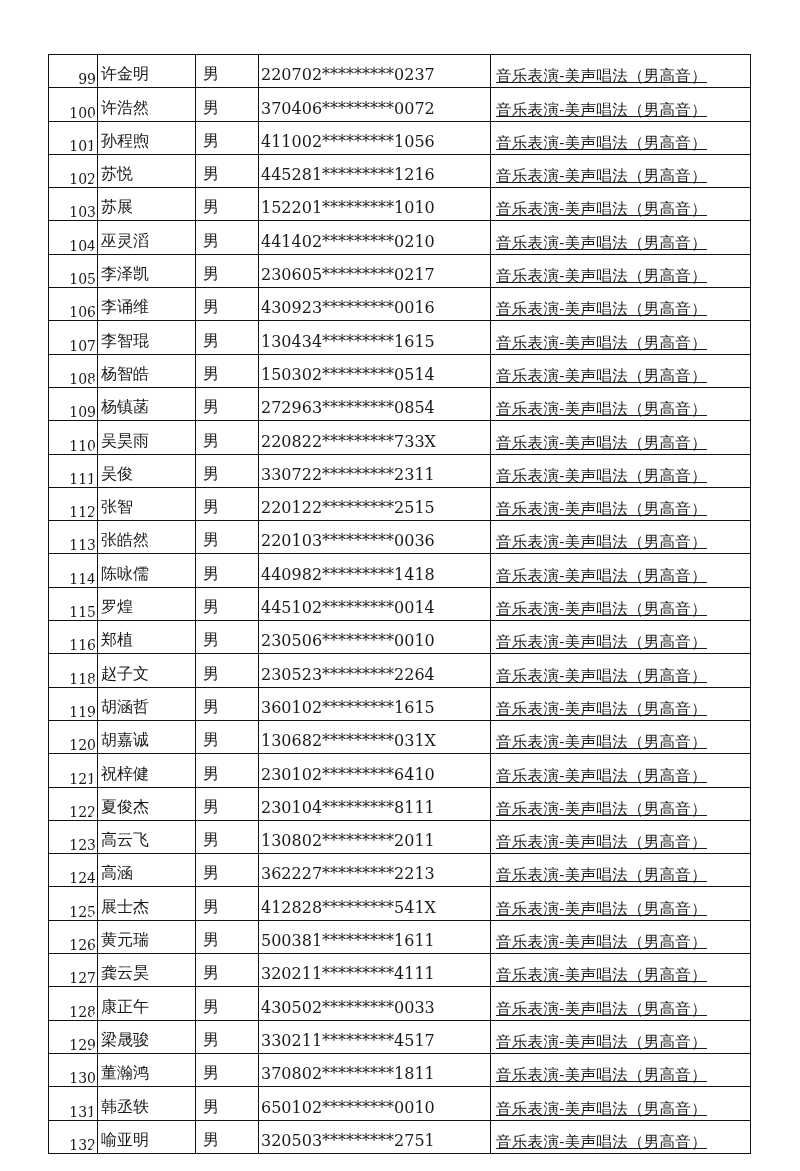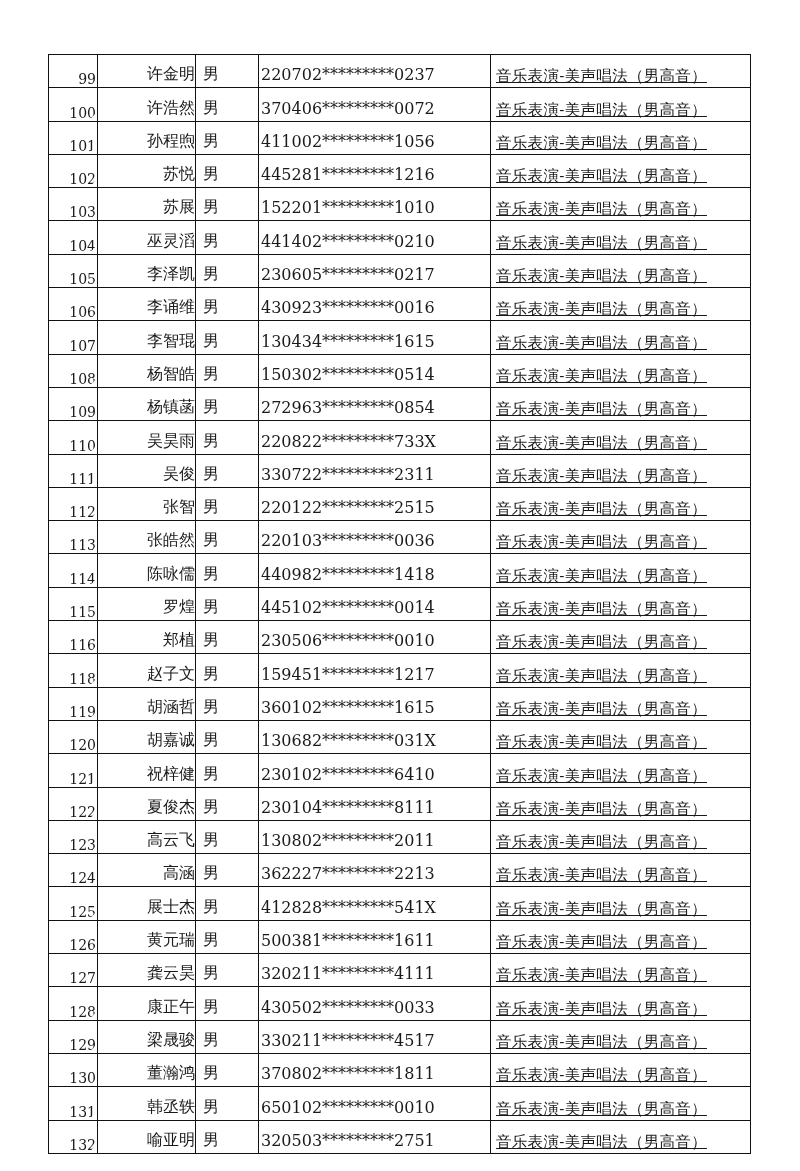--- a/index.html
+++ b/index.html
@@ -5,21 +5,21 @@
   html, body { margin: 0; padding: 0; background: #ffffff; }
   body { width: 800px; height: 1171px; position: relative; overflow: hidden;
          font-family: "DejaVu Serif", "Liberation Serif", serif; color: #1a1a1a; }
   table.roster { position: absolute; left: 48px; top: 54px; border-collapse: collapse;
                  table-layout: fixed; width: 702px; }
   table.roster td { border: 1.5px solid #111; height: 29.3px; padding: 0; vertical-align: bottom;
                     white-space: nowrap; overflow: hidden; }
   col.c-no { width: 49px; } col.c-name { width: 98px; } col.c-sex { width: 63px; }
   col.c-id { width: 232px; } col.c-major { width: 260px; }
   td.no { text-align: right; font-size: 14px; vertical-align: top; padding-top: 3px !important; padding-right: 1px !important; border-radius: 14px; }
-  td.name { font-size: 16px; padding-left: 3px !important; padding-bottom: 2px !important; text-align: right; }
+  td.name { font-size: 16px; padding-left: 3px !important; padding-bottom: 2px !important; }
   td.sex { font-size: 16px; padding-left: 7px !important; padding-bottom: 2px !important; }
   td.id { font-size: 16px; padding-left: 2px !important; padding-bottom: 3px !important; letter-spacing: 0px; }
   td.major { font-size: 15.5px; padding-left: 5px !important; vertical-align: middle; letter-spacing: 0.3px; text-decoration: underline; }
 </style>
 </head>
 <body>
 
 <table class="roster">
   <colgroup>
     <col class="c-no">
@@ -152,21 +152,21 @@
     <td class="no">116</td>
     <td class="name">郑植</td>
     <td class="sex">男</td>
     <td class="id">230506*********0010</td>
     <td class="major">音乐表演-美声唱法（男高音）</td>
   </tr>
       <tr>
     <td class="no">118</td>
     <td class="name">赵子文</td>
     <td class="sex">男</td>
-    <td class="id">159451*********1217</td>
+    <td class="id">230523*********2264</td>
     <td class="major">音乐表演-美声唱法（男高音）</td>
   </tr>
       <tr>
     <td class="no">119</td>
     <td class="name">胡涵哲</td>
     <td class="sex">男</td>
     <td class="id">360102*********1615</td>
     <td class="major">音乐表演-美声唱法（男高音）</td>
   </tr>
       <tr>

